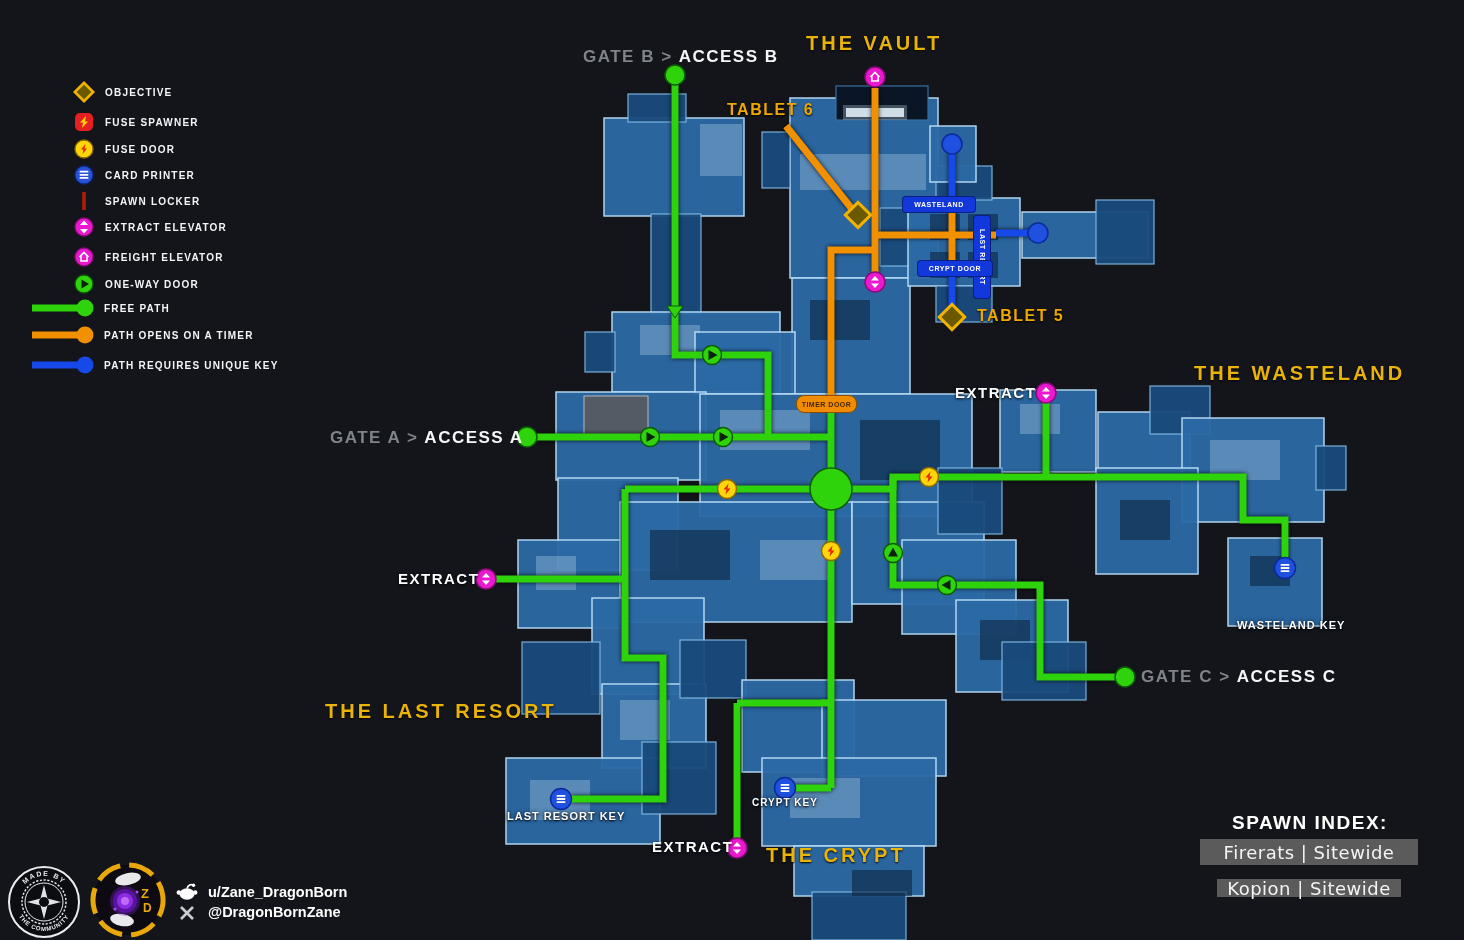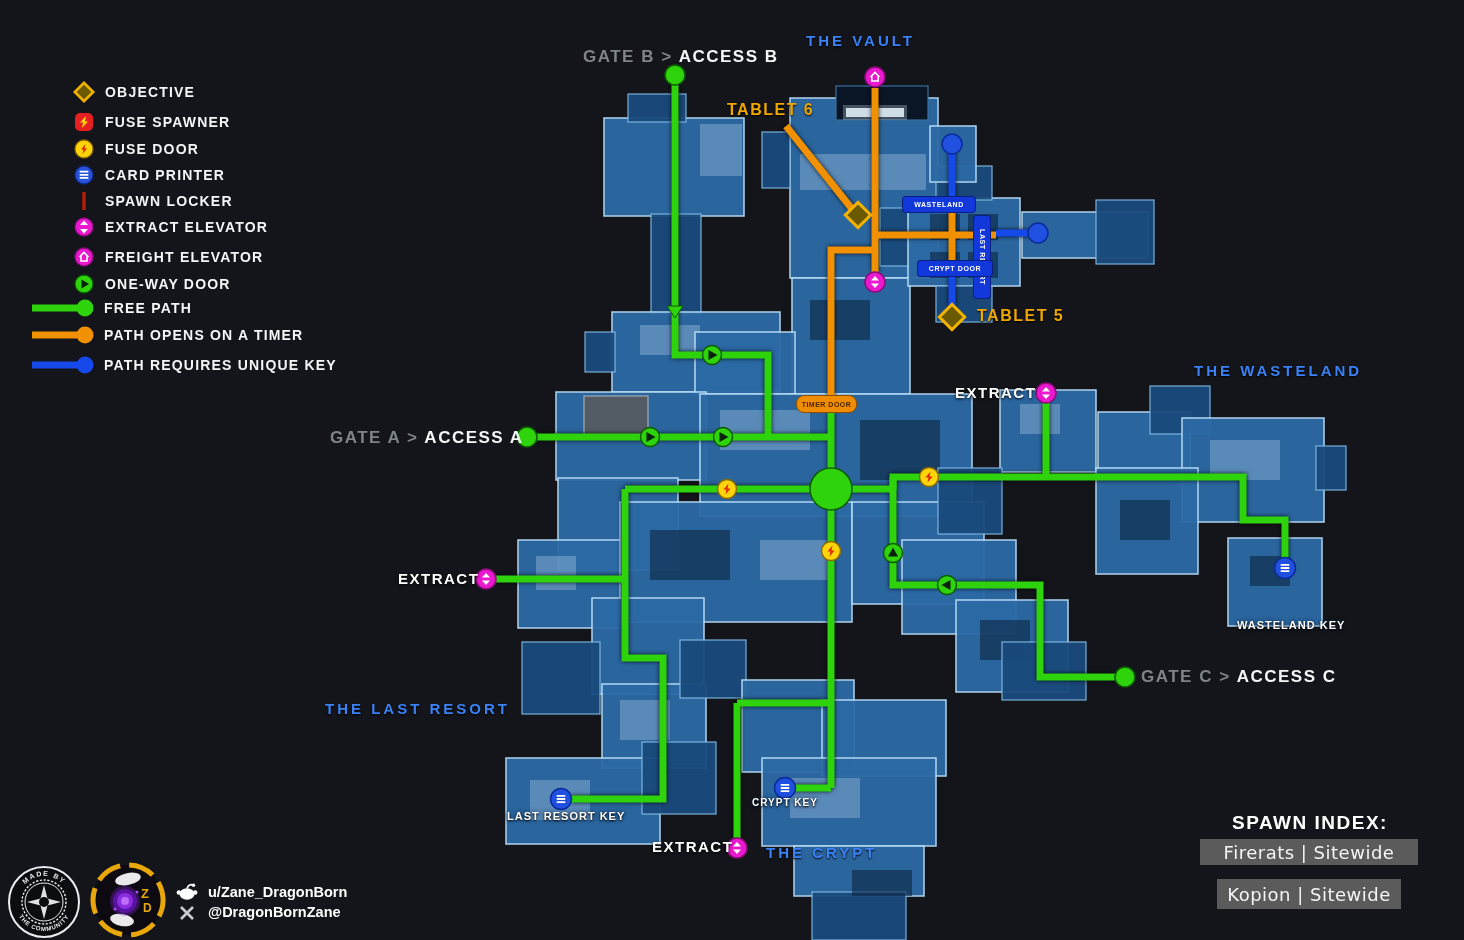--- a/index.html
+++ b/index.html
@@ -1,39 +1,39 @@
 <!DOCTYPE html>
 <html><head>
 <meta charset="utf-8">
 <style>
   html,body{margin:0;padding:0;background:#0c0e12;}
   .stage{position:relative;width:1464px;height:940px;background:#13151a;overflow:hidden;
          font-family:"Liberation Sans",sans-serif;}
   .abs{position:absolute;white-space:nowrap;}
   
   .title{left:26px;top:14px;font-size:44px;font-weight:700;color:#ffffff;letter-spacing:1px;}
-  .area-hd{font-size:15px;font-weight:700;color:#3b82f6;letter-spacing:3px;text-shadow:0 1px 2px #000;}
+  .area-hd{font-size:20px;font-weight:700;color:#eab308;letter-spacing:3px;text-shadow:0 1px 2px #000;}
   .gate{font-size:17px;font-weight:700;letter-spacing:1.5px;}
   .gate .pre{color:#7e8489;margin-right:6px;}
   .gate .nm{color:#f4f6f8;}
   .tablet{font-size:16px;font-weight:700;color:#f0a800;letter-spacing:1.5px;text-shadow:0 1px 2px #000;}
   .extract{font-size:15px;font-weight:700;color:#ffffff;letter-spacing:1.5px;text-shadow:0 1px 3px #000;}
   .keylbl{font-size:11px;font-weight:700;color:#ffffff;letter-spacing:1px;text-shadow:0 1px 2px #000,0 0 4px #08233f;}
   
   .pill-blue{background:#1238dc;color:#fff;font-size:7px;font-weight:700;letter-spacing:.6px;
              border-radius:3px;display:flex;align-items:center;justify-content:center;
              box-shadow:0 0 0 1px #0a1f80;}
   .pill-vert{writing-mode:vertical-rl;}
   .pill-orange{background:#f08c00;color:#4a2600;font-size:7px;font-weight:700;letter-spacing:.5px;
                border-radius:8px;border:1px solid #8a4c00;display:flex;align-items:center;justify-content:center;}
   
   .lg-row{position:absolute;display:flex;align-items:center;}
   .lg-ic{width:24px;height:24px;margin-right:9px;flex:0 0 auto;display:flex;align-items:center;justify-content:center;}
   .lg-line{width:64px;height:20px;margin-right:8px;flex:0 0 auto;}
-  .lg-lab{color:#f3f5f7;font-weight:700;font-size:14px;letter-spacing:1.2px;}
+  .lg-lab{color:#f3f5f7;font-weight:700;font-size:10px;letter-spacing:1.2px;}
   
   .spawn-hd{font-size:19px;font-weight:700;color:#ffffff;letter-spacing:1.5px;}
   .spawn-box{background:#5b5b5b;color:#f4f4f4;display:flex;align-items:center;justify-content:center;
              font-size:18px;font-family:"DejaVu Sans",sans-serif;letter-spacing:.5px;}
   
   .credit{font-size:14.5px;font-weight:700;color:#ffffff;}
   
   svg.map{position:absolute;left:0;top:0;}
   .rA{fill:#2c6aa6;stroke:#b9def7;stroke-width:1.5;opacity:.95}
   .rB{fill:#1a4a7c;stroke:#7fb8e2;stroke-width:1.2;opacity:.95}
@@ -403,21 +403,21 @@
   <div class="abs keylbl" style="left:507px;top:810px;">LAST RESORT KEY</div>
   <div class="abs keylbl" style="left:752px;top:797px;font-size:10px;">CRYPT KEY</div>
 
   <div class="abs pill-blue" style="left:903px;top:197px;width:72px;height:15px;">WASTELAND</div>
   <div class="abs pill-blue pill-vert" style="left:974px;top:216px;width:16px;height:82px;">LAST RESORT</div>
   <div class="abs pill-blue" style="left:918px;top:261px;width:74px;height:15px;">CRYPT DOOR</div>
   <div class="abs pill-orange" style="left:796px;top:395px;width:59px;height:16px;">TIMER DOOR</div>
 
   <div class="abs spawn-hd" style="left:1232px;top:812px;">SPAWN INDEX:</div>
   <div class="abs spawn-box" style="left:1200px;top:839px;width:218px;height:26px;">Firerats | Sitewide</div>
-  <div class="abs spawn-box" style="left:1217px;top:879px;width:184px;height:30px;">Kopion | Sitewide</div>
+  <div class="abs spawn-box" style="left:1217px;top:879px;width:184px;height:18px;">Kopion | Sitewide</div>
 
   <div class="abs" style="left:176px;top:883px;width:22px;height:18px;">
     <svg width="22" height="18">
         <ellipse cx="11" cy="11" rx="7.5" ry="5.8" fill="#fff"></ellipse>
         <circle cx="2.8" cy="9.5" r="2.2" fill="#fff"></circle>
         <circle cx="19.2" cy="9.5" r="2.2" fill="#fff"></circle>
         <path d="M11,5.5 C12,2 15,1 17,2" stroke="#fff" stroke-width="1.6" fill="none"></path>
         <circle cx="17.5" cy="2.2" r="1.7" fill="#fff"></circle>
       </svg>
   </div>

